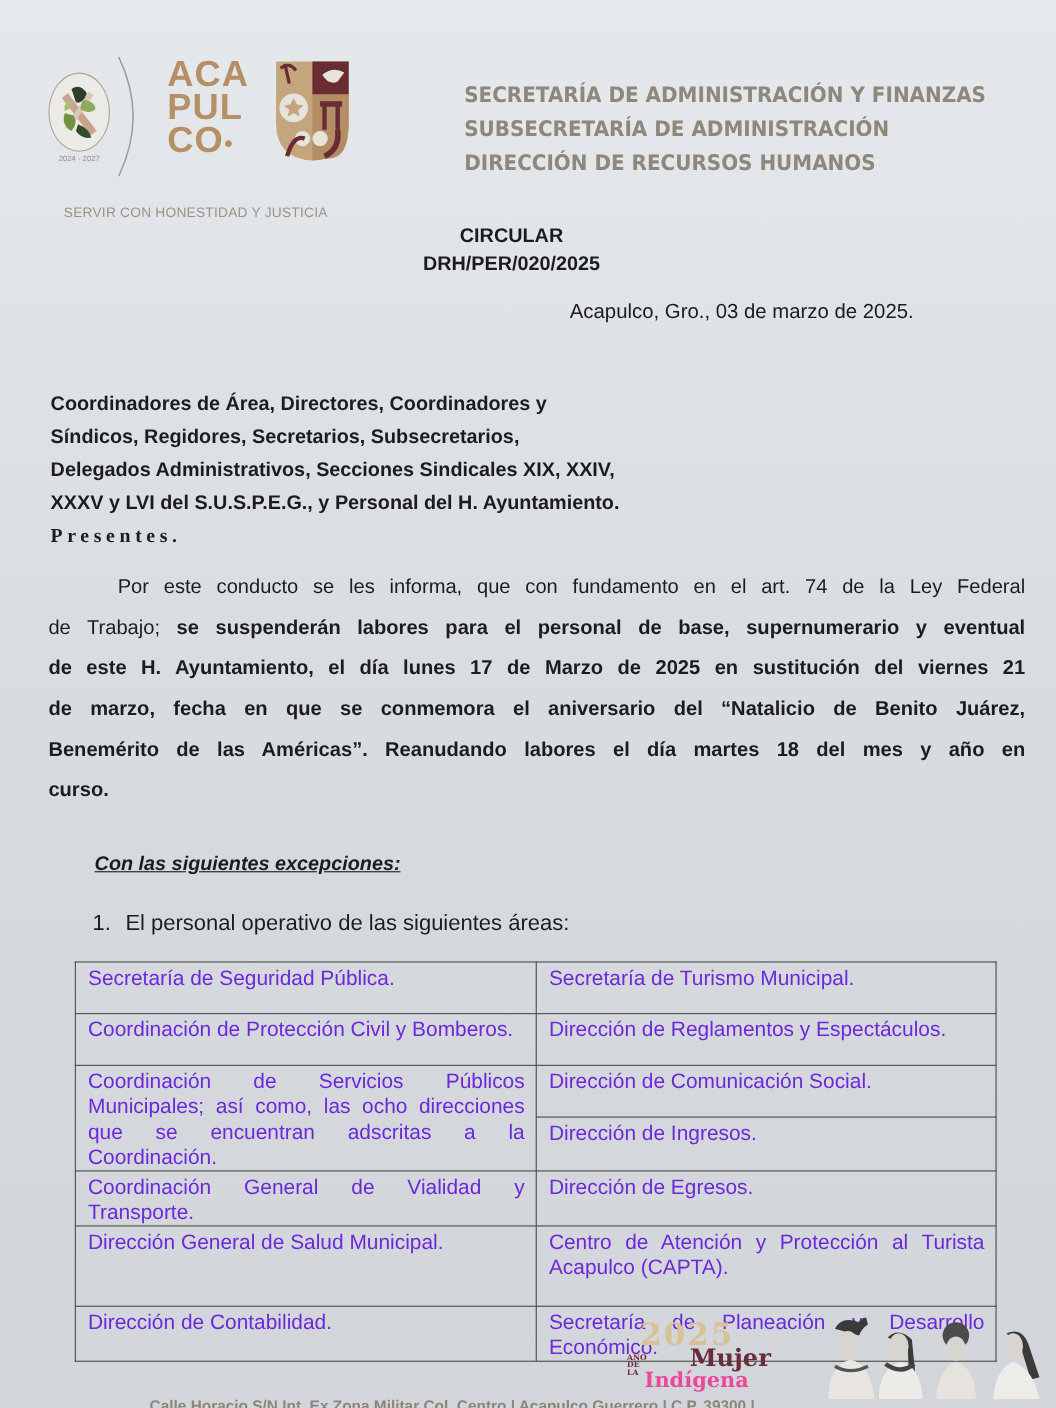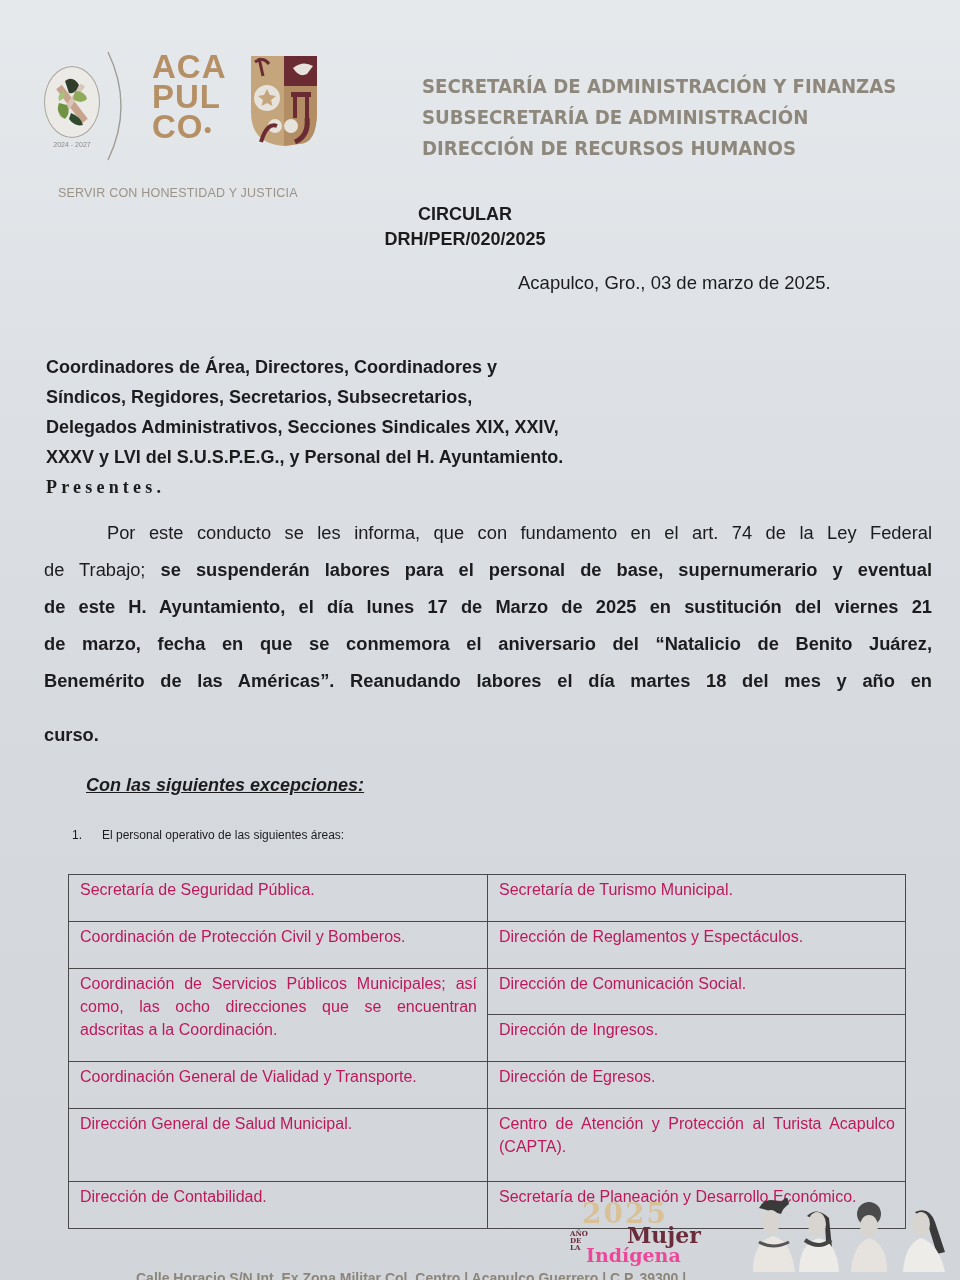--- a/index.html
+++ b/index.html
@@ -27,29 +27,29 @@
 
   .circ-title { left: 350px; top: 202px; width: 230px; text-align: center; font-weight: bold; font-size: 18px; line-height: 25px; }
   .date { left: 518px; top: 272px; font-size: 18.5px; }
 
   .recip { left: 46px; top: 352px; font-weight: bold; font-size: 18px; line-height: 30px; }
   .recip div { white-space: nowrap; }
   .presentes { letter-spacing: 4.2px; font-family: Liberation Serif, serif; }
 
   .body-par { left: 44px; top: 514px; width: 888px; font-size: 18.3px; line-height: 37px; }
   .body-par .ln { white-space: nowrap; text-align: justify; text-align-last: justify; display: block; }
-  .body-par .ln.last { text-align-last: left; margin-top: 17px; }
+  .body-par .ln.last { text-align-last: left; }
   .b { font-weight: bold; }
   .indent { padding-left: 63px; }
 
   .exc-title { left: 42px; top: 775px; font-weight: bold; font-style: italic; text-decoration: underline; font-size: 18px; margin-left: 44px; }
-  .item1 { left: 72px; top: 828px; font-size: 12px; }
+  .item1 { left: 84px; top: 828px; font-size: 20px; }
   .item1 .num { display: inline-block; width: 30px; }
 
-  table.areas { position: absolute; left: 68px; top: 874px; width: 838px; border-collapse: collapse; font-size: 16px; color: #be185d; }
+  table.areas { position: absolute; left: 68px; top: 874px; width: 838px; border-collapse: collapse; font-size: 19px; color: #6d28d9; }
   table.areas td { border: 1.4px solid #4a4a4a; vertical-align: top; padding: 3px 10px 0 11px; line-height: 23px; }
   table.areas td.l { width: 397px; text-align: justify; }
   table.areas td.r { text-align: justify; }
   .h46 { height: 43px; }
   .h90 { height: 42px; }
   .h72 { height: 69px; }
   .y2025 { left: 582px; top: 1197px; font-family: "DejaVu Serif", serif; font-weight: bold; font-size: 28px; color: #d8c196; letter-spacing: 2px; }
   .ano { left: 570px; top: 1230px; font-family: "DejaVu Serif", serif; font-size: 7px; line-height: 7px; color: #6a2c3a; font-weight: bold; }
   .mujer-t { left: 592px; top: 1222px; font-family: "DejaVu Serif", serif; font-weight: bold; font-size: 22px; color: #6a2c3a; margin-left: 35px; }
   .indigena { left: 586px; top: 1244px; font-family: "DejaVu Serif", serif; font-weight: bold; font-size: 19px; color: #ec4899; }

